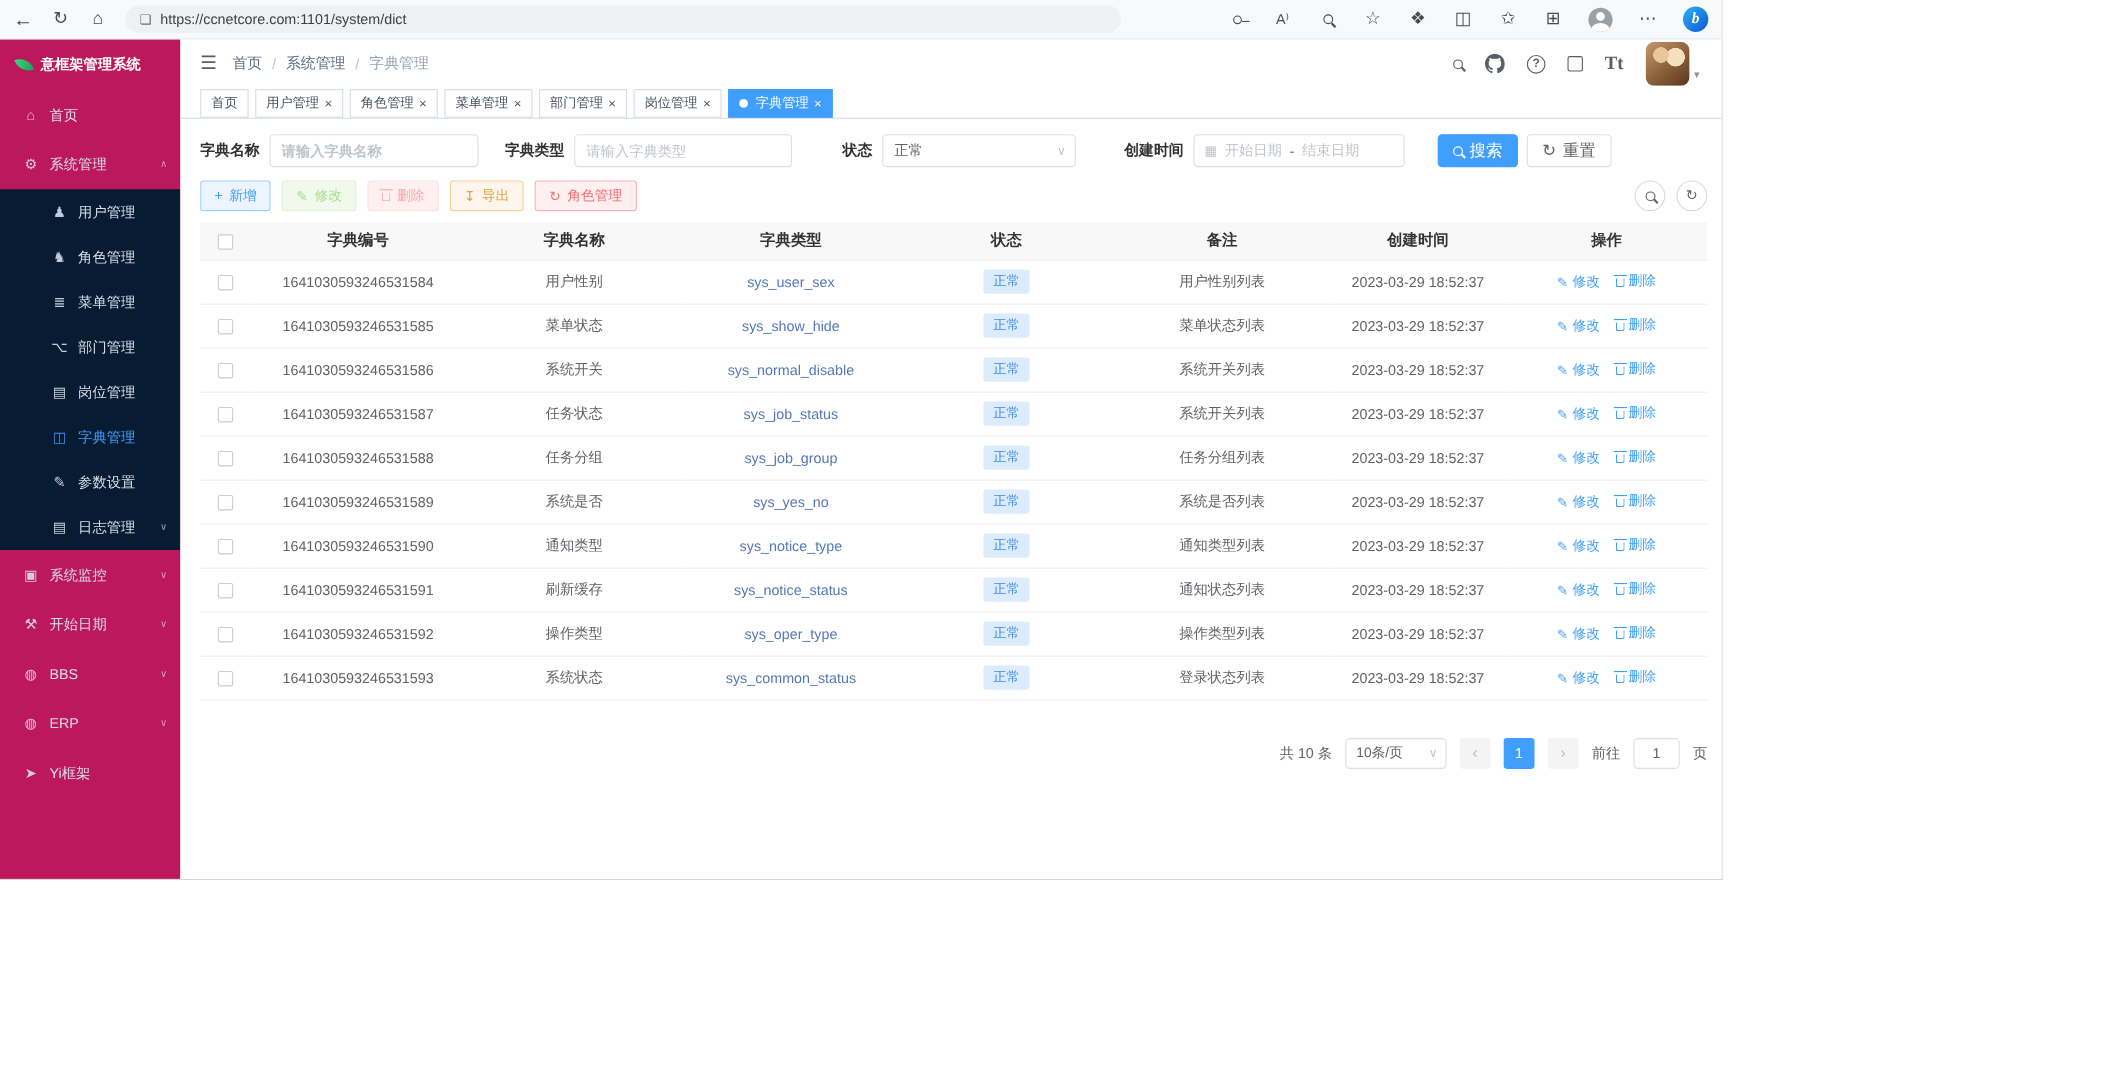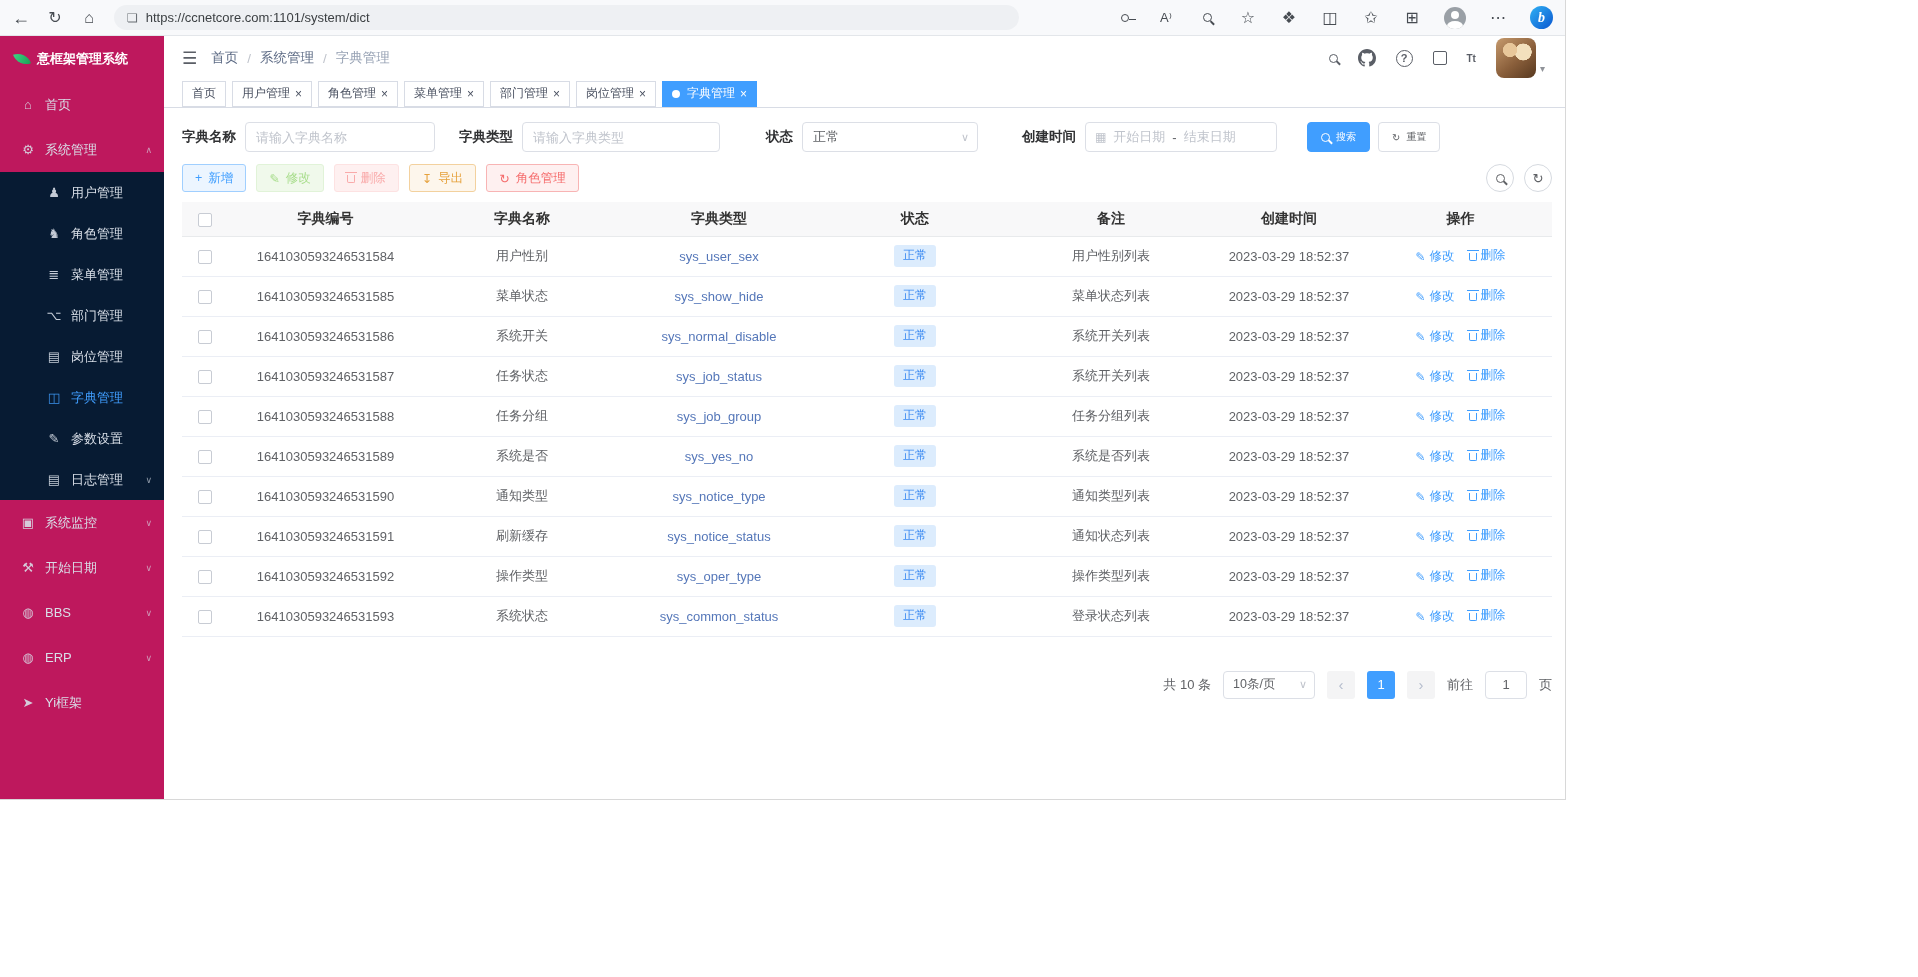--- a/index.html
+++ b/index.html
@@ -59,21 +59,21 @@
   .hamburger { font-size:17px; color:#5a5e66; cursor:pointer; }
   .breadcrumb { display:flex; align-items:center; gap:9px; font-size:13.5px; }
   .crumb { color:#5d6b85; cursor:pointer; }
   .crumb.last { color:#97a2b4; cursor:default; }
   .crumb-sep { color:#c0c4cc; }
   .topbar-right { margin-left:auto; display:flex; align-items:center; gap:20px; color:#5a5e66; }
   .tb-icon { cursor:pointer; display:inline-flex; align-items:center; justify-content:center; }
   .icon-question { width:17px; height:17px; border:1.5px solid currentColor; border-radius:50%;
     display:inline-flex; align-items:center; justify-content:center; font-size:11px; font-weight:bold; }
   .icon-fullscreen { display:inline-block; width:14px; height:14px; border:1.7px solid currentColor; border-radius:2px; }
-  .font-size-btn { font-weight:bold; font-size:10px; }
+  .font-size-btn { font-weight:bold; font-size:17px;font-family:Liberation Serif, serif; }
   .avatar-wrap { display:flex; align-items:flex-end; gap:4px; cursor:pointer; }
   .avatar { width:40px; height:40px; border-radius:8px;
     background:radial-gradient(circle at 35% 30%,#e8c79a 0 18%,transparent 19%),
                radial-gradient(circle at 68% 35%,#f3e0bd 0 22%,transparent 23%),
                linear-gradient(140deg,#c69a6d,#8a5f3b 55%,#57381f); }
   .avatar-caret { font-size:10px; color:#909399; margin-bottom:4px; }
 
   
   .tabbar { height:28px; border-bottom:1px solid #d8dce5; display:flex; align-items:center;
     gap:6px; padding:0 18px; }
@@ -93,21 +93,21 @@
     font-size:13px; color:#606266; outline:none; font-family:inherit; }
   .f-input::placeholder { color:#c0c4cc; }
   .f-select { position:relative; height:30px; border:1px solid #dcdfe6; border-radius:4px;
     display:flex; align-items:center; padding:0 26px 0 10px; cursor:pointer; background:#fff; }
   .f-select .caret { position:absolute; right:8px; color:#c0c4cc; font-size:11px; }
   .f-date { height:30px; border:1px solid #dcdfe6; border-radius:4px; display:flex; align-items:center;
     gap:7px; padding:0 9px; color:#c0c4cc; cursor:pointer; background:#fff; width:192px; }
   .f-date .cal { font-size:12px; }
   .f-date .sep { color:#606266; }
   .btn { height:30px; border-radius:4px; border:1px solid #dcdfe6; background:#fff; color:#606266;
-    font-size:10px; display:inline-flex; align-items:center; gap:6px; padding:0 13px; cursor:pointer;
+    font-size:15px; display:inline-flex; align-items:center; gap:6px; padding:0 13px; cursor:pointer;
     font-family:inherit; white-space:nowrap; }
   .btn-primary { background:#409eff; border-color:#409eff; color:#fff; }
   .ml30 { margin-left:8px; }
 
   .toolbar-row { display:flex; align-items:center; gap:10px; margin-bottom:10px; }
   .btn-sm { height:28px; font-size:12.5px; padding:0 12px; border-radius:3px; }
   .btn-add { background:#ecf5ff; border-color:#a0cfff; color:#409eff; }
   .btn-edit { background:#f0f9eb; border-color:#e1f3d8; color:#a8dd8c; cursor:not-allowed; }
   .btn-del { background:#fef0f0; border-color:#fde2e2; color:#f9aaaa; cursor:not-allowed; }
   .btn-export { background:#fdf6ec; border-color:#f3d19e; color:#e6a23c; }
@@ -313,21 +313,21 @@
           <span>字典管理</span>
           <span class="x">×</span>
         </span>
       </div>
 
       <div class="content">
 
         <div class="filter-row">
           <div class="f-group">
             <span class="f-label">字典名称</span>
-            <input class="f-input" style="width: 190px;" placeholder="请输入字典名称">
+            <input class="f-input" style="width: 190px; font-weight: bold;" placeholder="请输入字典名称">
           </div>
           <div class="f-group">
             <span class="f-label">字典类型</span>
             <input class="f-input" style="width: 198px;" placeholder="请输入字典类型">
           </div>
           <div class="f-group" style="margin-left:22px">
             <span class="f-label">状态</span>
             <div class="f-select" style="width:176px">
               <span>正常</span>
               <span class="caret">∨</span>

